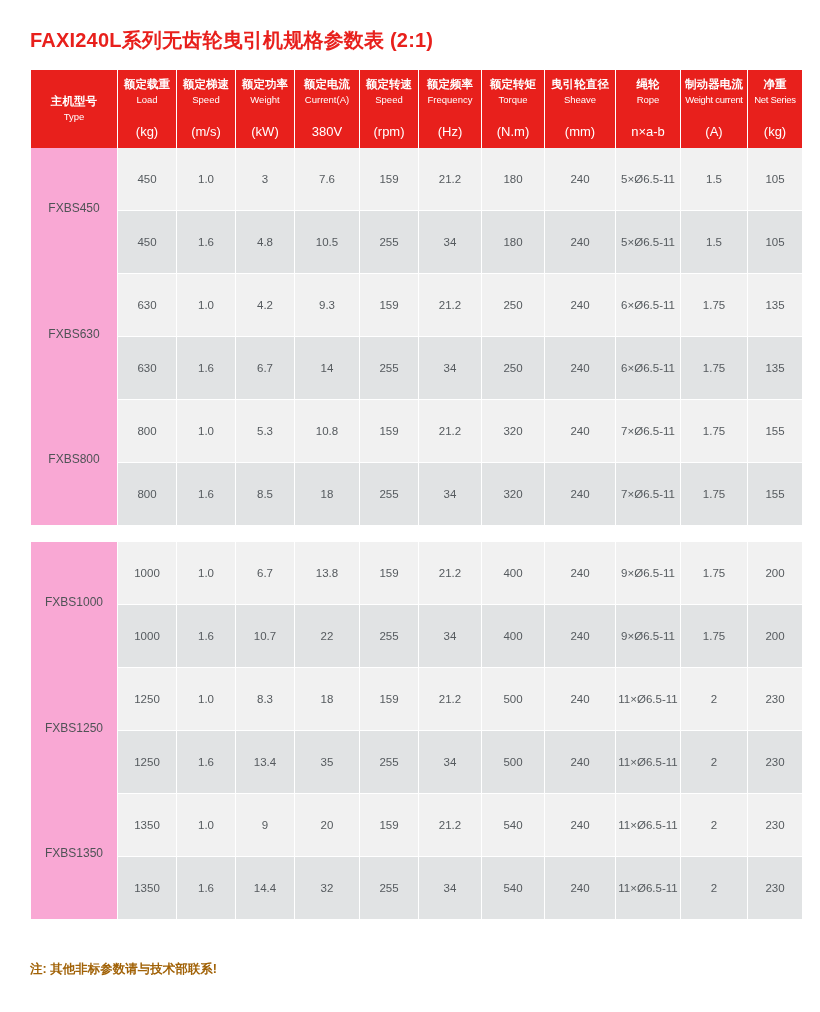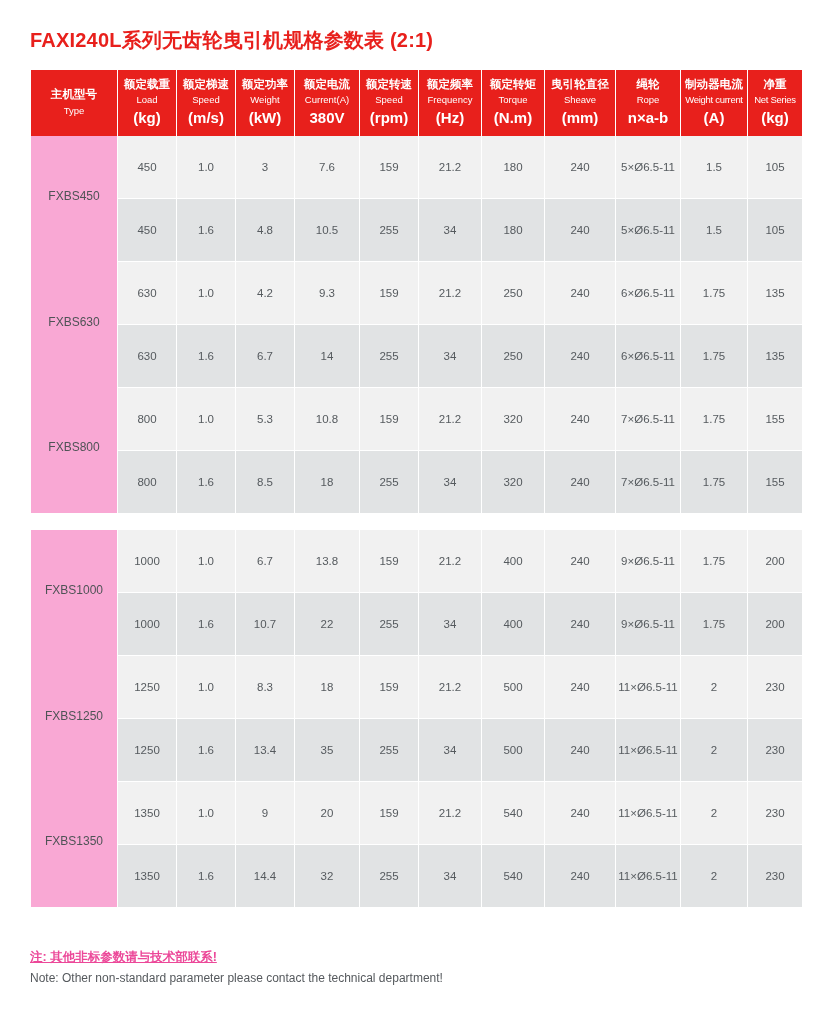--- a/index.html
+++ b/index.html
@@ -74,24 +74,24 @@
   }
   .th-en {
     display: block;
     font-size: 9.5px;
     font-weight: normal;
     white-space: nowrap;
     margin-top: 2px;
   }
   .th-unit {
     display: block;
-    font-size: 15px;
-    font-weight: bold;
-    white-space: nowrap;
-    margin-top: 1px;
+    font-size: 13px;
+    font-weight: normal;
+    white-space: nowrap;
+    margin-top: 16px;
   }
   th.c-netw .th-en { letter-spacing: -0.3px; }
   th.c-brake .th-en { letter-spacing: -0.3px; }
 
   .spec-table td {
     text-align: center;
     font-size: 11.5px;
     color: #555a5e;
     height: 62px;
     padding: 0 1px;
@@ -131,24 +131,23 @@
 
   .block-gap { height: 17px; }
 
   
   .notes {
     margin-top: 42px;
   }
   .note-cn {
     font-size: 12.5px;
     font-weight: bold;
-    color: #ec4899;
+    color: #a16207;
     line-height: 1.4;
     white-space: nowrap;
-    text-decoration: underline;
   }
   .note-en {
     font-size: 12px;
     font-weight: normal;
     color: #55595d;
     line-height: 1.4;
     margin-top: 4px;
     white-space: nowrap;
   }
 </style>
@@ -421,16 +420,15 @@
             <td class="c-rope">11×Ø6.5-11</td>
             <td class="c-brake">2</td>
             <td class="c-netw">230</td>
           </tr>
         </tbody>
       </table>
     </div>
 
   <div class="notes">
     <div class="note-cn">注: 其他非标参数请与技术部联系!</div>
-    <div class="note-en">Note: Other non-standard parameter please contact the technical department!</div>
   </div>
 
 </div>
 
 </body></html>

